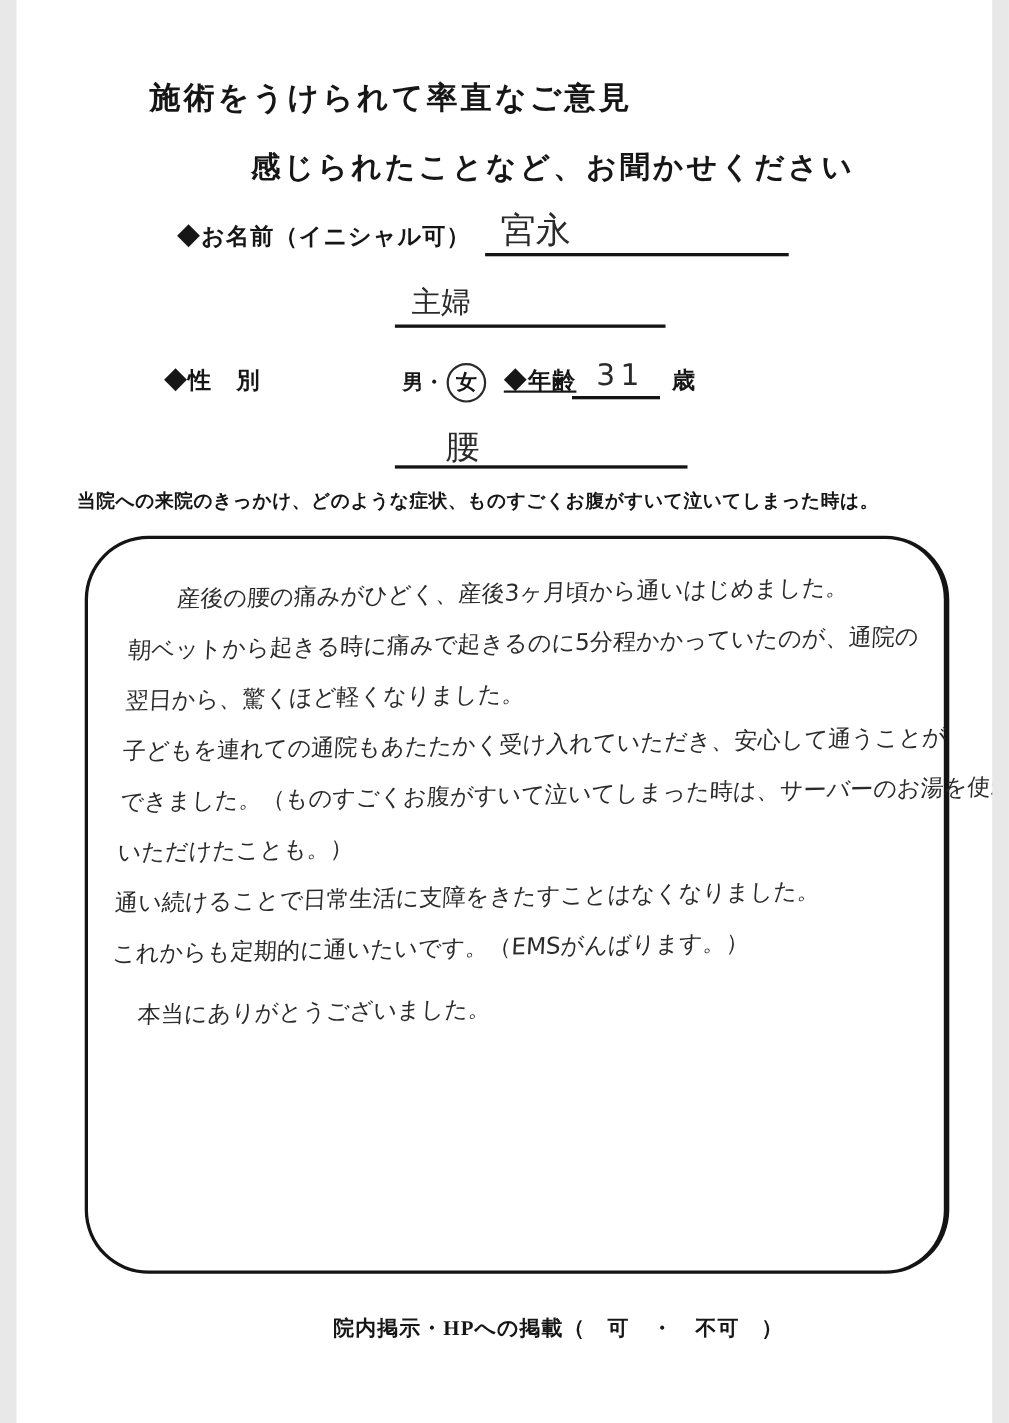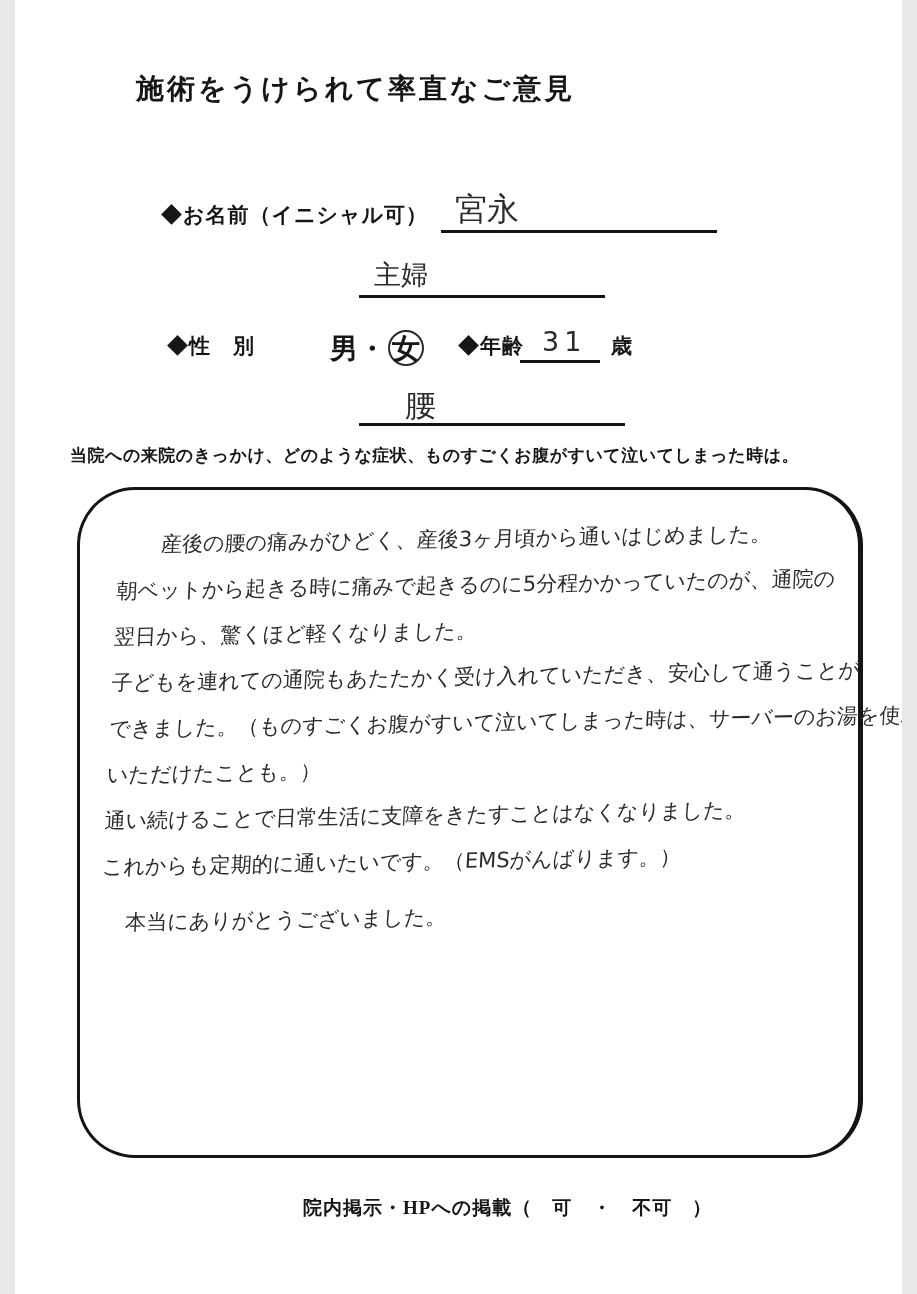--- a/index.html
+++ b/index.html
@@ -40,43 +40,44 @@
     display:inline-block;
     width:36px; height:36px;
     border:2px solid #2a2a2a;
     border-radius:50%;
     text-align:center;
     line-height:34px;
     box-sizing:border-box;
     margin-left:2px;
   }
   .footer { font-size:19px; font-weight:bold; letter-spacing:1px; white-space:nowrap;margin-top:24px; }
-  .gender-opts { font-size:28px; font-weight:bold; }
+  .gender-opts { font-size:19px; font-weight:bold;margin-left:36px; }
 </style>
 </head>
 <body>
 
 <div class="page">
 
   <div class="abs printed title" style="left:121px; top:70px;">施術をうけられて率直なご意見</div>
+  <div class="abs printed subtitle" style="left:213px; top:134px;">感じられたことなど、お聞かせください</div>
 
   <div class="abs row-label" style="left:146px; top:201px;">◆お名前（イニシャル可）</div>
   <div class="abs fill-line" style="left:426px; top:186px; width:276px; height:44px;">
     <span class="hand" style="font-size:32px; position:relative; top:2px; left:14px;">宮永</span>
   </div>
 
   <div class="abs fill-line" style="left:344px; top:251px; width:246px; height:44px;">
     <span class="hand" style="font-size:27px; position:relative; top:6px; left:15px;">主婦</span>
   </div>
 
-  <div class="abs row-label" style="left:152px; top:332px;">◆性　別</div>
+  <div class="abs row-label" style="left:134px; top:332px;">◆性　別</div>
   <div class="abs gender-opts" style="left:315px; top:330px;">
     <span>男</span><span>・</span><span class="circle"><span>女</span></span>
   </div>
-  <div class="abs row-label" style="left:443px; top:332px;">◆年齢</div>
+  <div class="abs row-label" style="left:443px; top:332px;text-decoration:underline;">◆年齢</div>
   <div class="abs fill-line" style="left:505px; top:322px; width:80px; height:38px;">
     <span class="hand" style="font-size:27px; position:relative; top:4px; left:22px; letter-spacing:5px;">31</span>
   </div>
   <div class="abs row-label" style="left:596px; top:332px;">歳</div>
 
   <div class="abs fill-line" style="left:344px; top:381px; width:266px; height:42px;">
     <span class="hand" style="font-size:31px; position:relative; top:4px; left:46px;">腰</span>
   </div>
 
   <div class="abs prompt" style="left:55px; top:444px;">当院への来院のきっかけ、どのような症状、ものすごくお腹がすいて泣いてしまった時は。</div>

